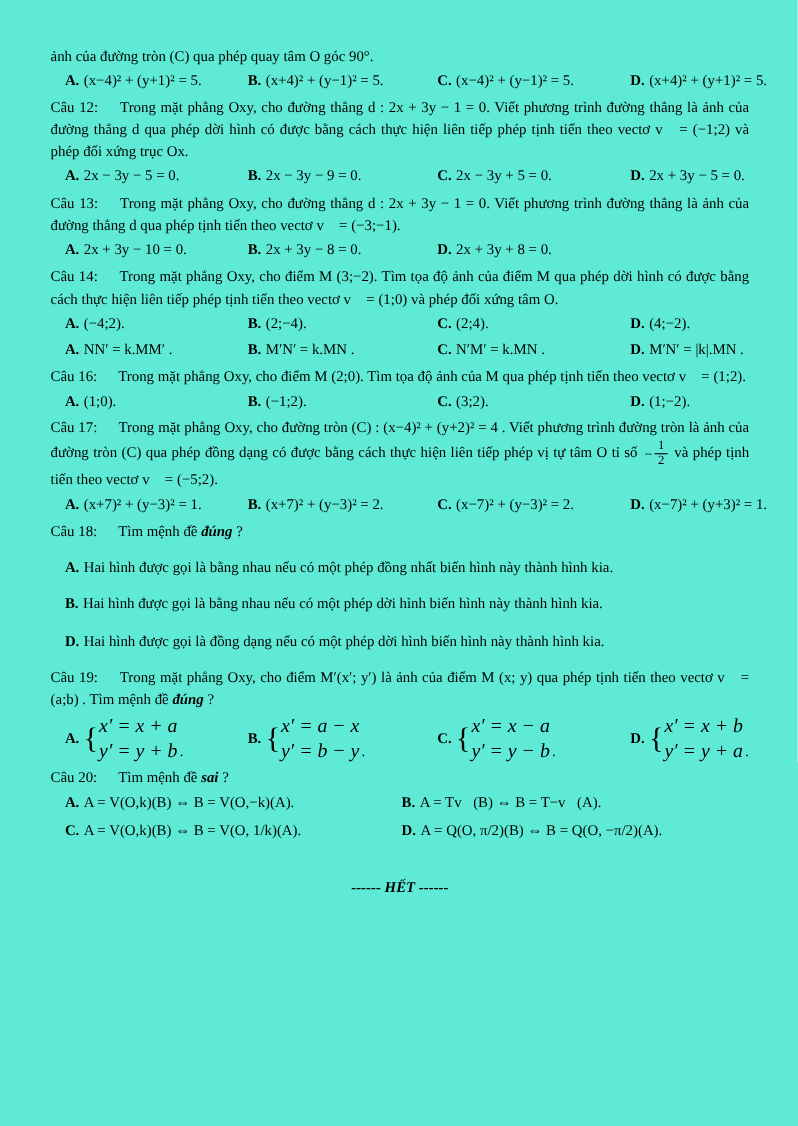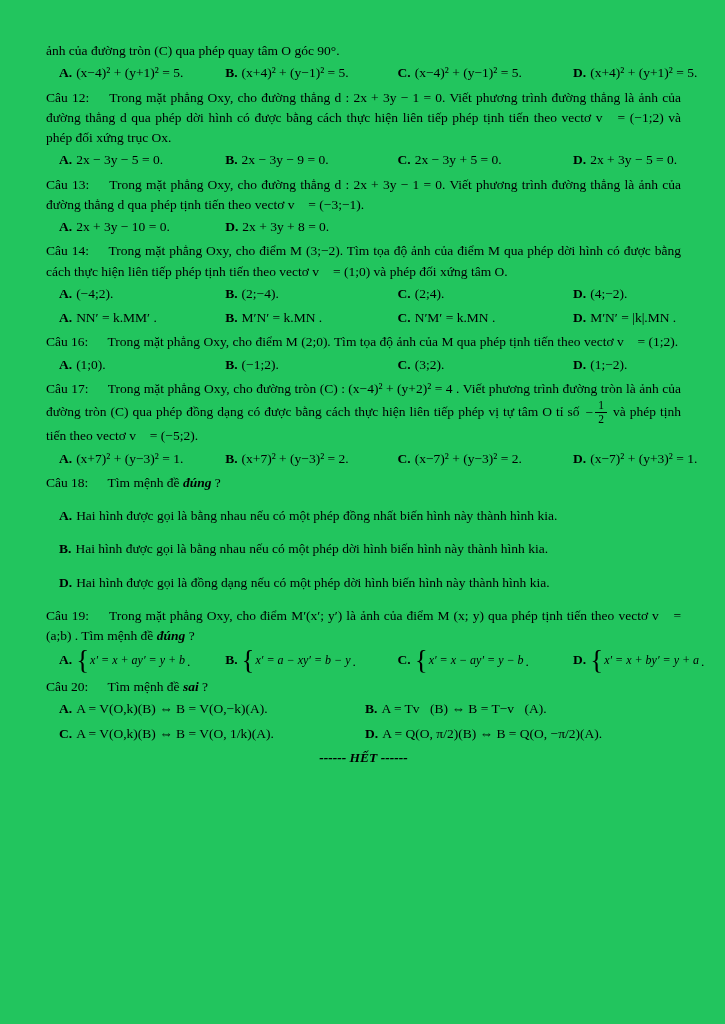--- a/index.html
+++ b/index.html
@@ -1,20 +1,20 @@
 <!DOCTYPE html>
 <html><head>
 <meta charset="utf-8">
 <style>
   * { box-sizing: border-box; }
   html, body { margin: 0; padding: 0; background: #ffffff; }
   .page {
     width: 725px;
     min-height: 1024px;
-    background: #22c55e;
+    background: #5eead4;
     color: #000000;
     font-family: "Liberation Serif", serif;
     font-size: 13.5px;
     line-height: 1.5;
     padding: 38px 44px 20px 46px;
   }
   .stem { margin: 3px 0 2px 0; text-align: justify; }
   .qnum { font-weight: normal; margin-right: 16px; }
   .em { font-weight: bold; font-style: italic; }
   .opts {
@@ -31,23 +31,23 @@
   .opt-label { font-weight: bold; margin-right: 4px; }
   .opt-text { font-style: normal; }
   
   .frac { display: inline-flex; align-items: center; vertical-align: middle; margin: 0 2px; }
   .fsign { margin-right: 2px; }
   .fstack { display: inline-flex; flex-direction: column; align-items: center; font-size: 11.5px; line-height: 1.15; }
   .fnum { border-bottom: 1px solid #000; padding: 0 3px; }
   
   .opt.sys { display: flex; align-items: center; }
   .brace { font-size: 27px; font-weight: 400; line-height: 0.9; margin-right: 1px; }
-  .sys-lines { display: inline-flex; flex-direction: row; font-style: italic; font-size: 12px; line-height: 1.25; }
+  .sys-lines { display: inline-flex; flex-direction: column; font-style: italic; font-size: 18px; line-height: 1.25; }
   .enddot { margin-left: 2px; align-self: flex-end; }
-  .footer { margin-top: 4px; text-align: center; font-weight: bold; font-style: italic; }
+  .footer { margin-top: 32px; text-align: center; font-weight: bold; font-style: italic; }
 </style>
 </head>
 <body>
 
 <div class="page">
 
   <p class="stem"><span>ảnh của đường tròn (C) qua phép quay tâm O góc 90°.</span></p>
   <div class="opts">
     <span class="opt"><b class="opt-label">A.</b><span class="opt-text">(x−4)² + (y+1)² = 5.</span></span>
     <span class="opt"><b class="opt-label">B.</b><span class="opt-text">(x+4)² + (y−1)² = 5.</span></span>
@@ -62,20 +62,21 @@
       <span class="opt"><b class="opt-label">B.</b><span class="opt-text">2x − 3y − 9 = 0.</span></span>
       <span class="opt"><b class="opt-label">C.</b><span class="opt-text">2x − 3y + 5 = 0.</span></span>
       <span class="opt"><b class="opt-label">D.</b><span class="opt-text">2x + 3y − 5 = 0.</span></span>
     </div>
   </div>
 
   <div class="q">
     <p class="stem"><b class="qnum">Câu 13:</b> <span>Trong mặt phẳng Oxy, cho đường thẳng d : 2x + 3y − 1 = 0. Viết phương trình đường thẳng là ảnh của đường thẳng d qua phép tịnh tiến theo vectơ v⃗ = (−3;−1).</span></p>
     <div class="opts">
       <span class="opt"><b class="opt-label">A.</b><span class="opt-text">2x + 3y − 10 = 0.</span></span>
+      <span class="opt"><b class="opt-label">B.</b><span class="opt-text">2x + 3y − 8 = 0.</span></span>
       <span class="opt"><b class="opt-label">D.</b><span class="opt-text">2x + 3y + 8 = 0.</span></span>
     </div>
   </div>
 
   <div class="q">
     <p class="stem"><b class="qnum">Câu 14:</b> <span>Trong mặt phẳng Oxy, cho điểm M (3;−2). Tìm tọa độ ảnh của điểm M qua phép dời hình có được bằng cách thực hiện liên tiếp phép tịnh tiến theo vectơ v⃗ = (1;0) và phép đối xứng tâm O.</span></p>
     <div class="opts">
       <span class="opt"><b class="opt-label">A.</b><span class="opt-text">(−4;2).</span></span>
       <span class="opt"><b class="opt-label">B.</b><span class="opt-text">(2;−4).</span></span>
       <span class="opt"><b class="opt-label">C.</b><span class="opt-text">(2;4).</span></span>

